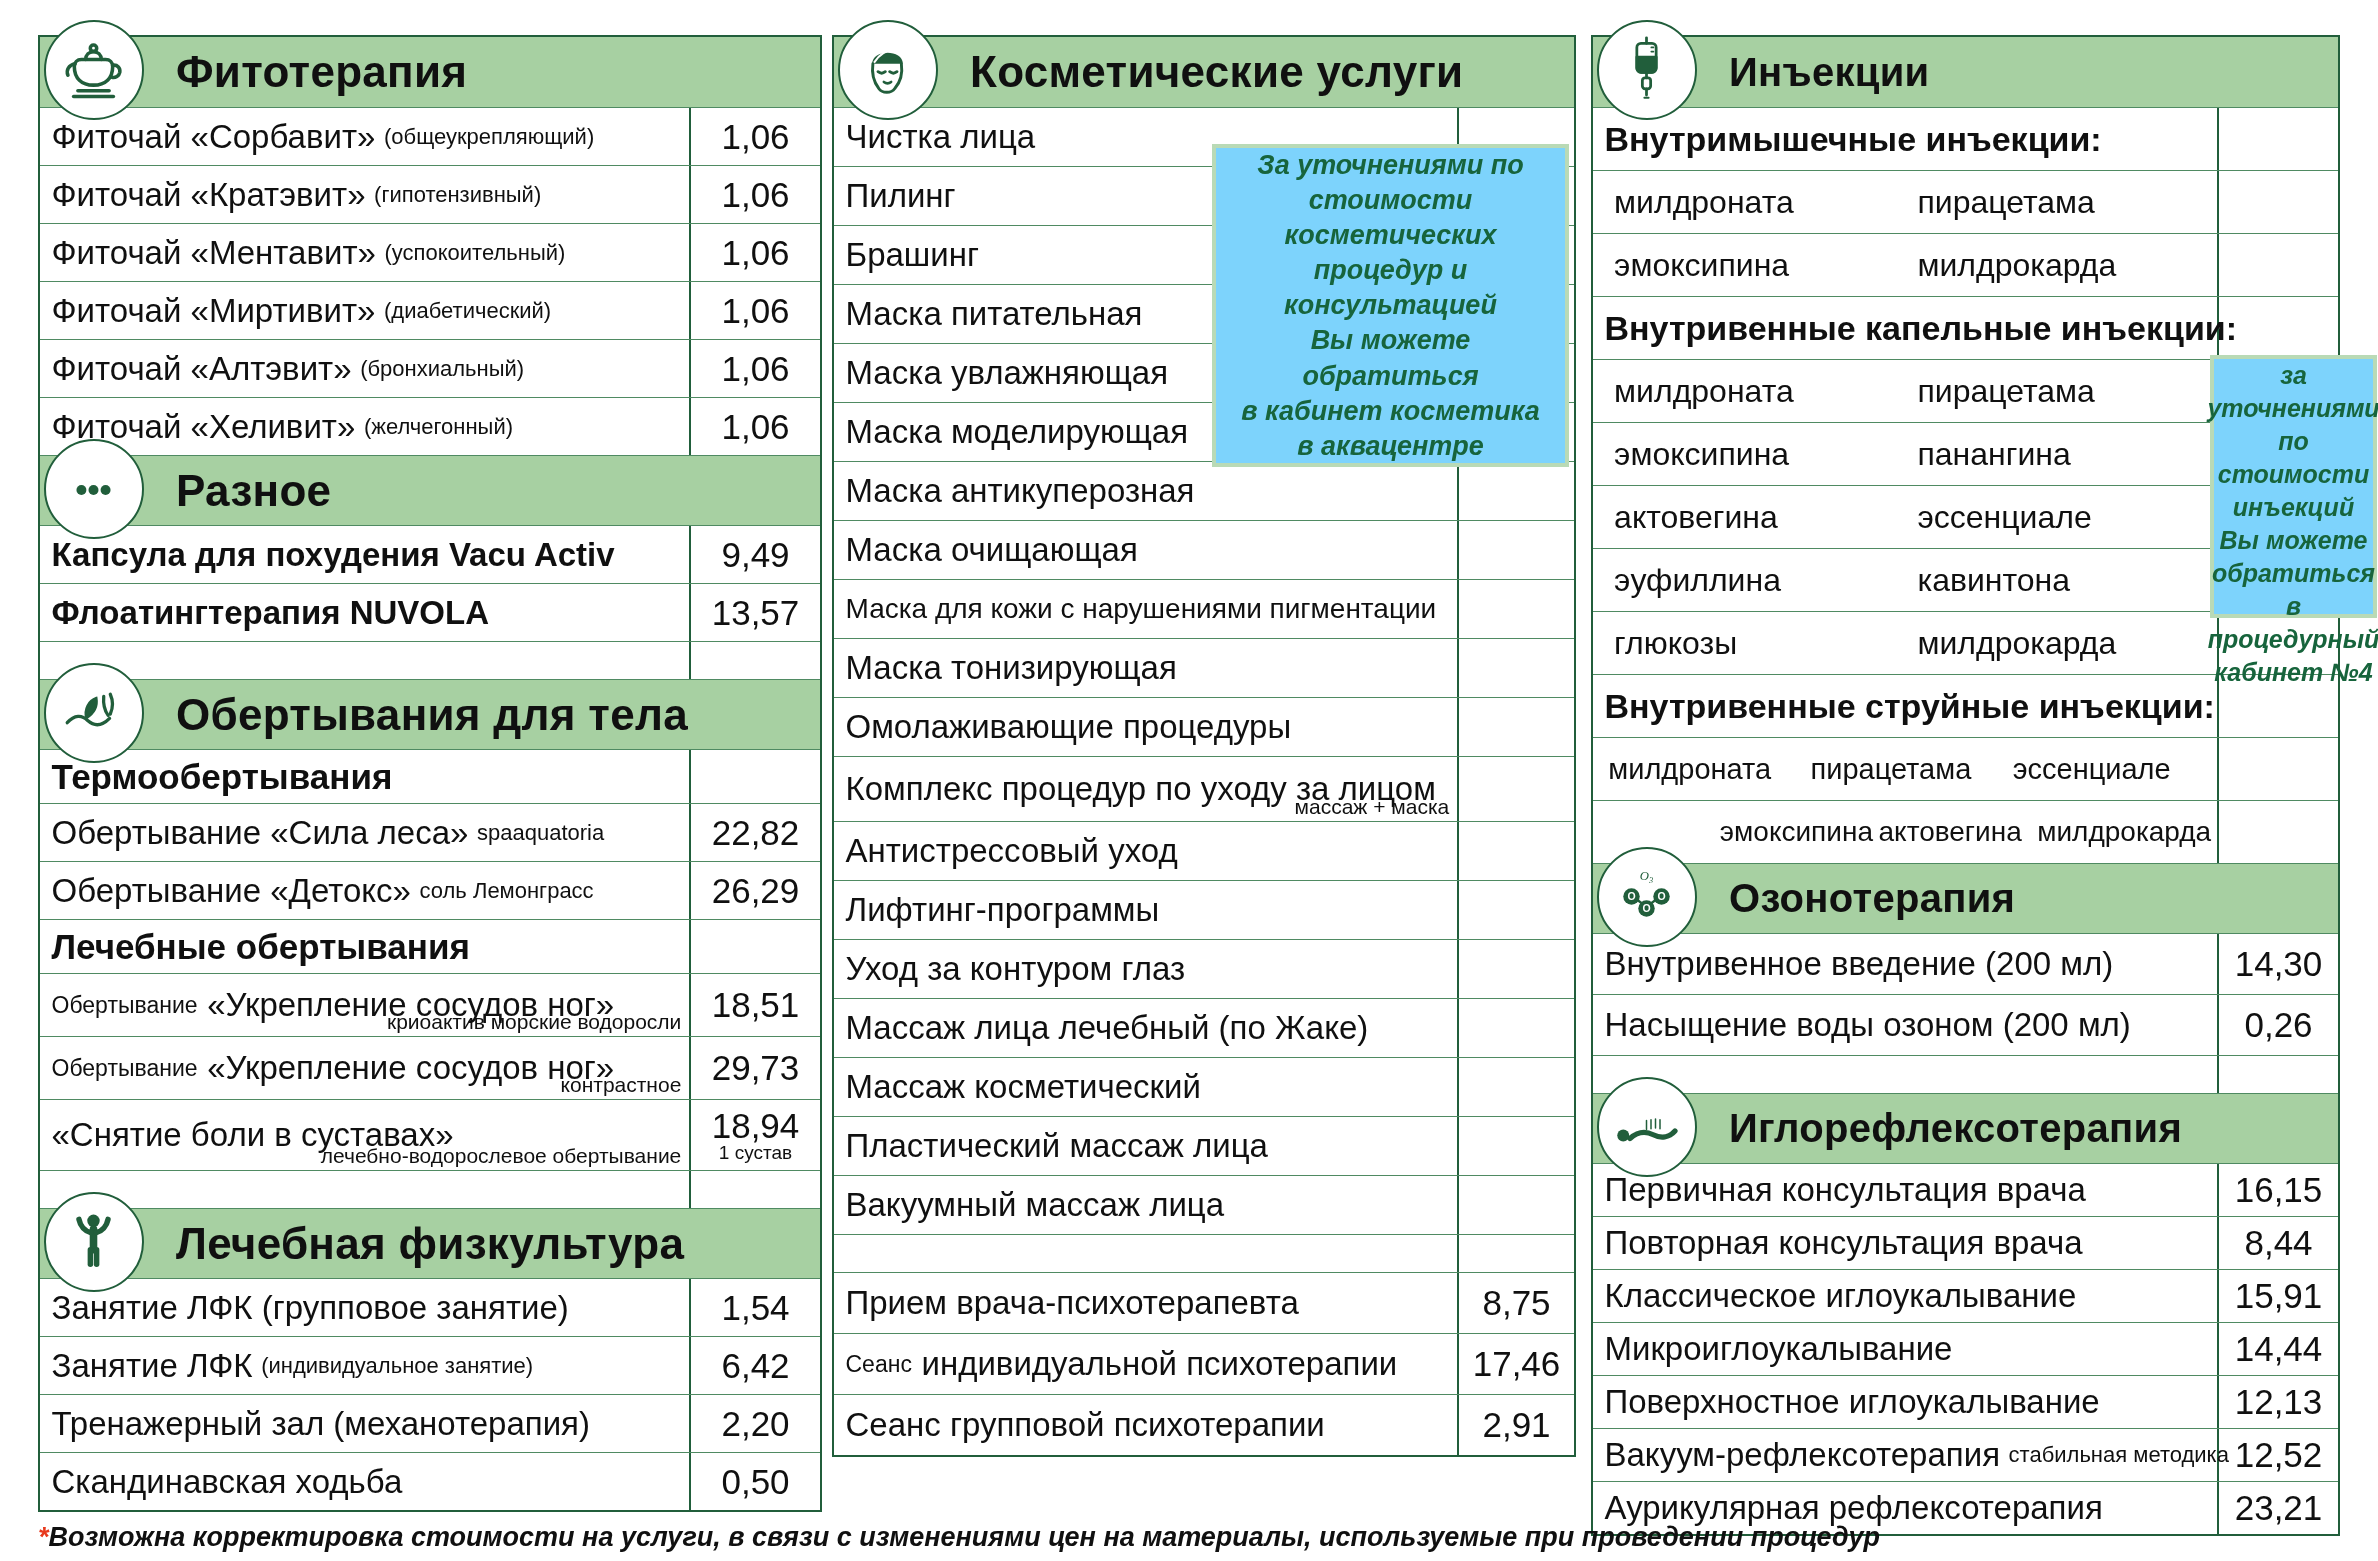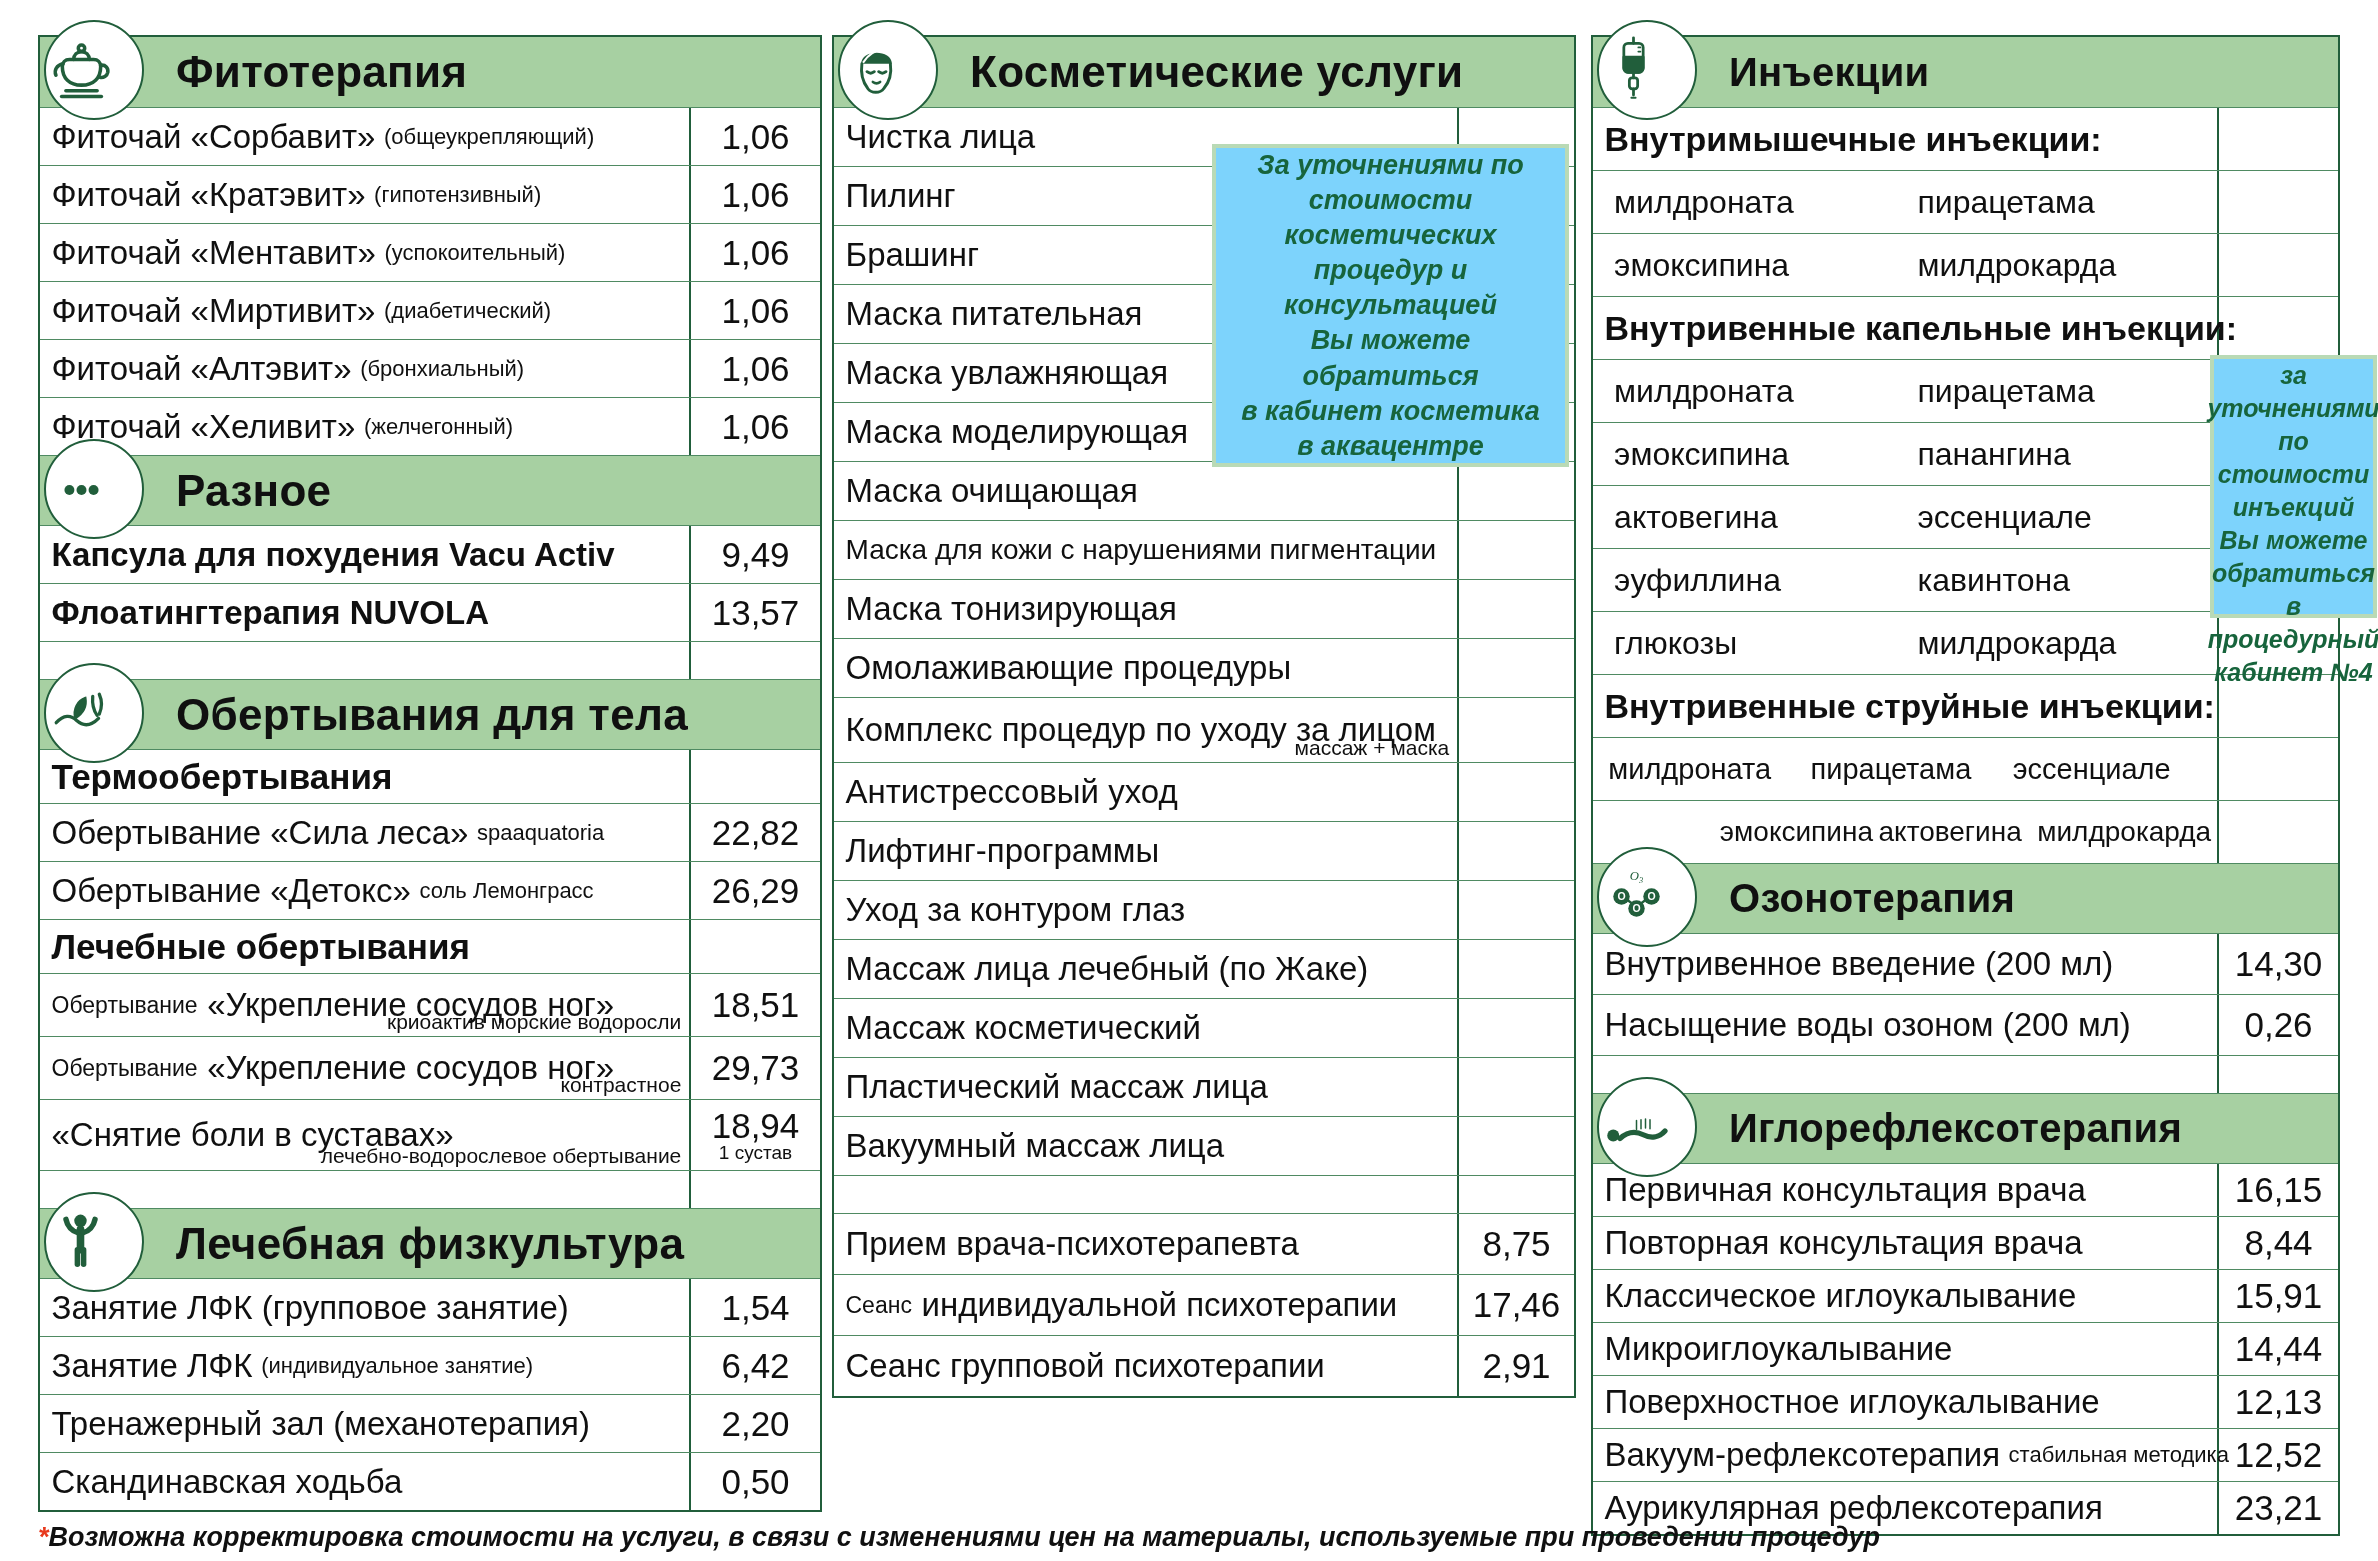--- a/index.html
+++ b/index.html
@@ -6,21 +6,21 @@
   html,body{background:#fff}
   body{width:2379px;height:1561px;position:relative;font-family:"Liberation Sans",sans-serif;color:#101010;overflow:hidden}
   .col{position:absolute;top:35px;background:#0f766e;border:2.9px solid #215e3b}
   .col-left{left:38px;width:784px}
   .col-middle{left:832px;width:744px}
   .col-right{left:1591px;width:749px}
   .section-header{position:relative;display:flex;align-items:center;height:70px;background:#a7d0a2;padding-left:136px;border-top:1.9px solid #4f8a62}
   .col > .section-header:first-child{border-top:none}
   .section-title{font-weight:bold;font-size:44px;letter-spacing:0.3px;white-space:nowrap}
   .col-right .section-title{font-size:40px}
-  .icon-circle{position:absolute;left:3.8px;top:-17.3px;width:100px;height:100px;border-radius:50%;border:2.9px solid #215e3b;background:#fff;display:flex;align-items:center;justify-content:flex-start;z-index:5}
+  .icon-circle{position:absolute;left:3.8px;top:-17.3px;width:100px;height:100px;border-radius:50%;border:2.9px solid #215e3b;background:#fff;display:flex;align-items:center;justify-content:center;z-index:5}
   .row{display:flex;height:58px;border-top:1.9px solid #4f8a62;background:#fff}
   .cell-name{flex:1;position:relative;display:flex;align-items:center;padding:0 5.8px 0 11.5px;min-width:0}
   .cell-price{width:131px;border-left:2.9px solid #215e3b;display:flex;flex-direction:column;align-items:center;justify-content:center}
   .col-middle .cell-price{width:117px}
   .col-right .cell-price{width:121px}
   .name{font-size:33px;white-space:nowrap}
   .row.bold .name{font-weight:bold}
   .row.small .name{font-size:28px}
   .sub{font-size:22px;margin-left:8.6px;white-space:nowrap}
   .prefix{font-size:23px;margin-right:9.6px;white-space:nowrap}
@@ -339,20 +339,26 @@
         <div class="cell-price"></div>
       </div>
       <div class="row item">
         <div class="cell-name">
           <span class="name">Маска моделирующая</span>
         </div>
         <div class="cell-price"></div>
       </div>
       <div class="row item">
         <div class="cell-name">
+          <span class="name">Маска антикуперозная</span>
+        </div>
+        <div class="cell-price"></div>
+      </div>
+      <div class="row item">
+        <div class="cell-name">
           <span class="name">Маска очищающая</span>
         </div>
         <div class="cell-price"></div>
       </div>
       <div class="row item small">
         <div class="cell-name">
           <span class="name">Маска для кожи с нарушениями пигментации</span>
         </div>
         <div class="cell-price"></div>
       </div>

